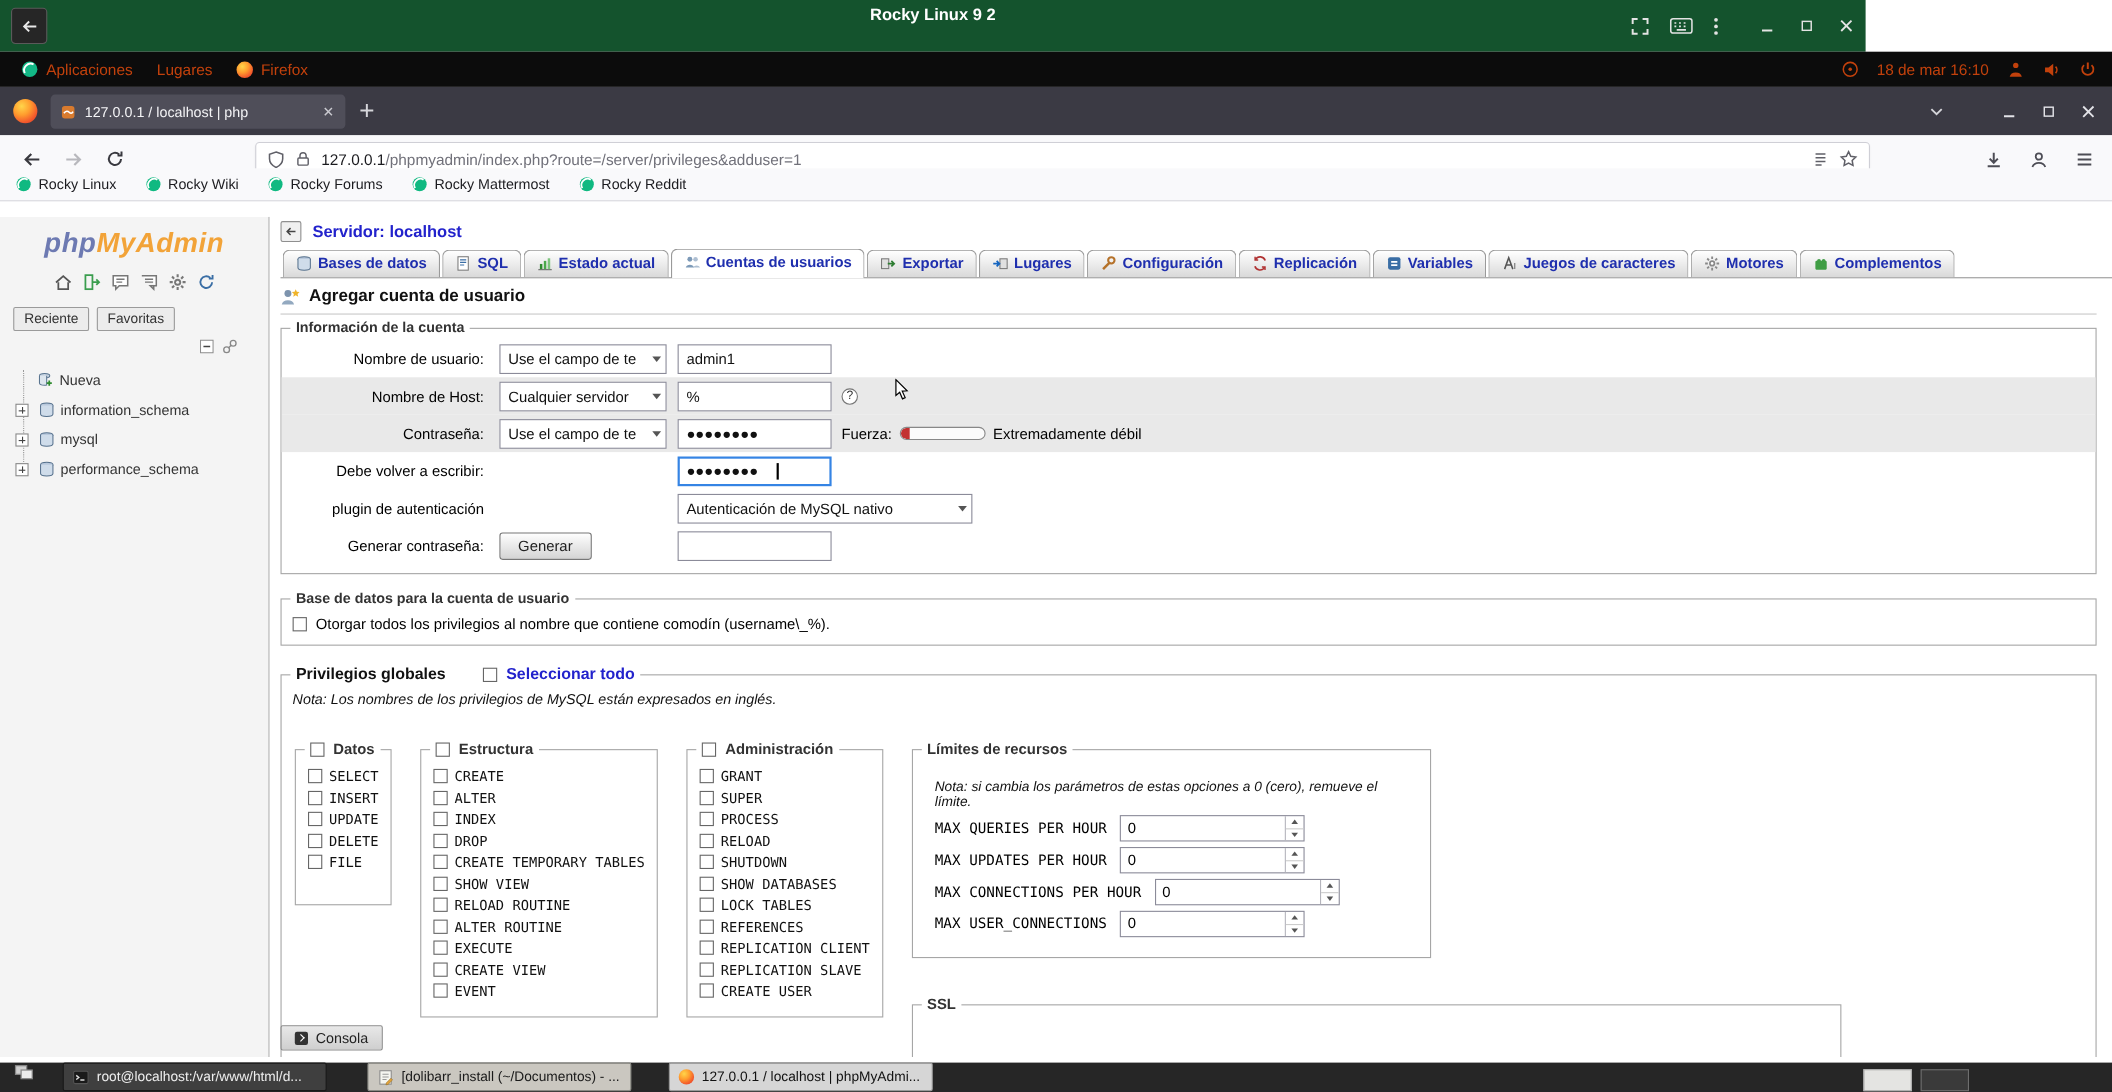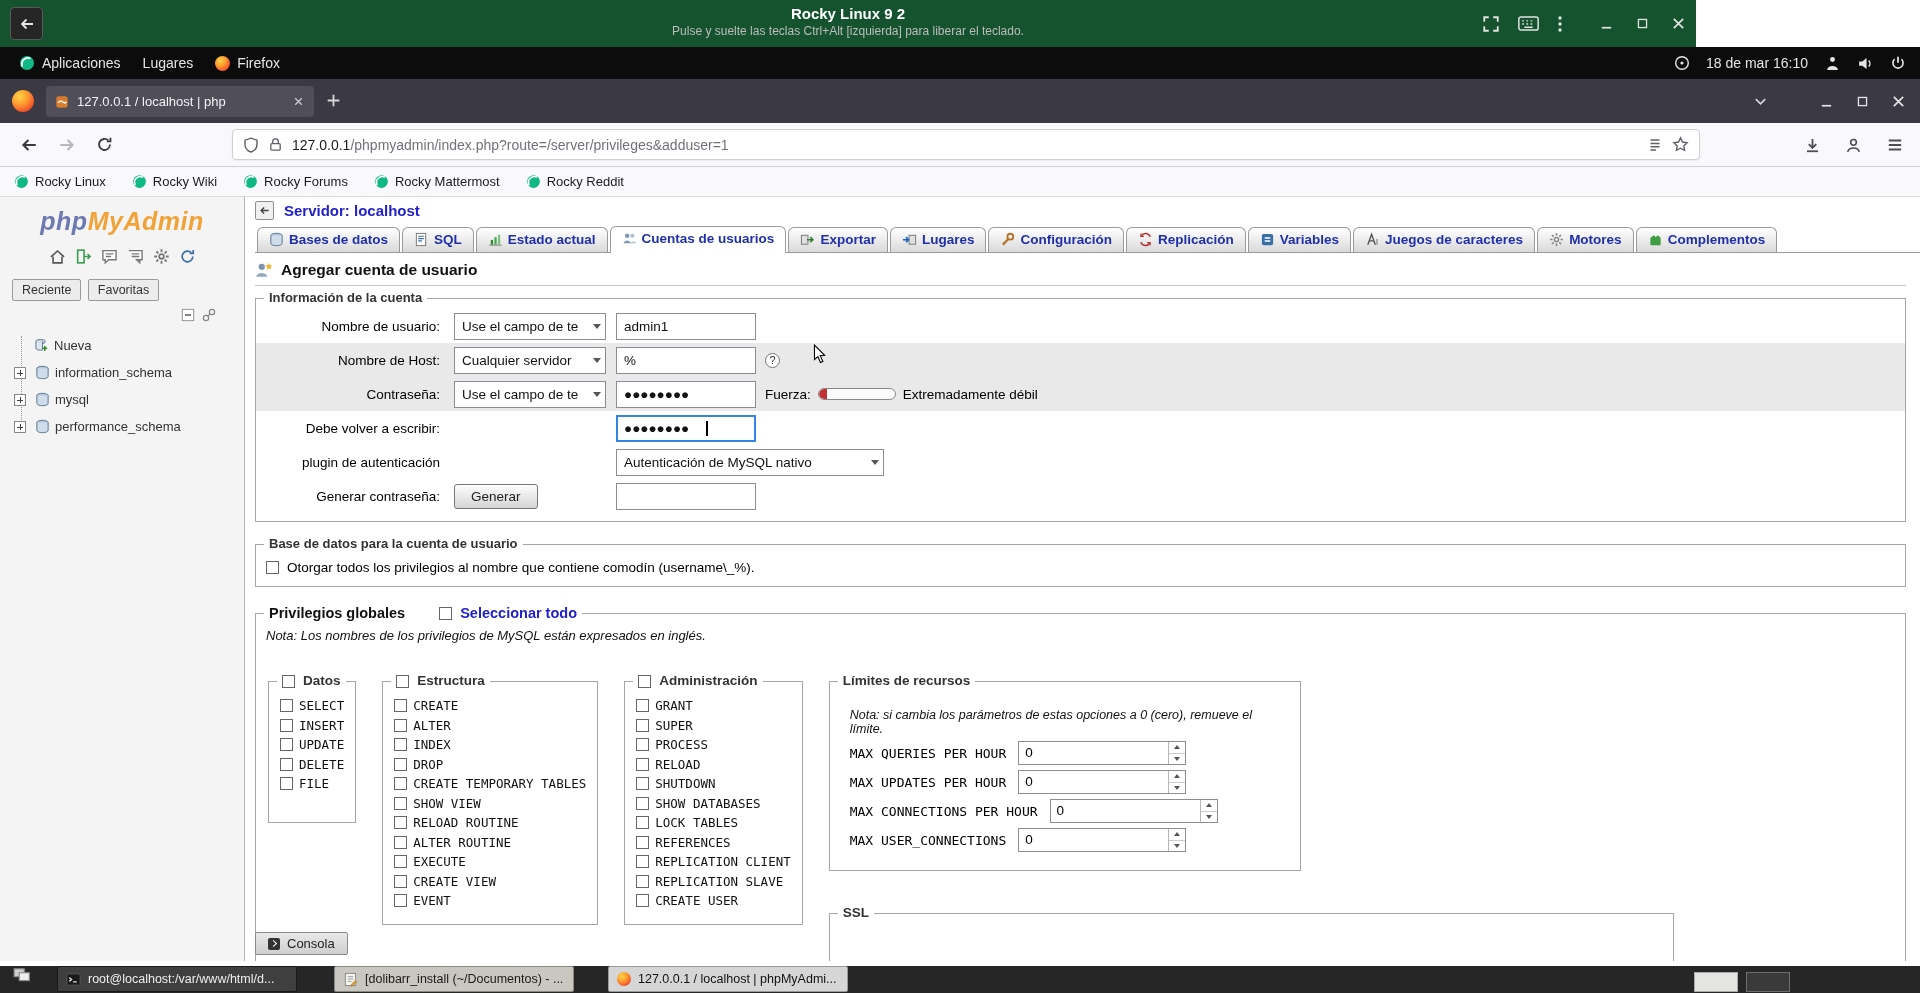--- a/index.html
+++ b/index.html
@@ -9,21 +9,21 @@
   
   #vm-titlebar{position:absolute;left:0;top:0;width:1696px;height:47px;background:#14532d;color:#fff}
   .vm-back{position:absolute;left:10px;top:7px;width:33px;height:33px;border:1px solid #5a5a5a;border-radius:4px;display:flex;align-items:center;justify-content:center;color:#e8e8e8;background:#262626}
   .vm-titles{text-align:center;padding-top:5px}
   .vm-title{font-size:15px;font-weight:bold}
   .vm-sub{font-size:12px;color:#bdbdbd;margin-top:2px}
   .vm-right{position:absolute;right:10px;top:0;height:47px;display:flex;align-items:center;gap:18px;color:#e3e3e3}
   .winctl{display:flex;align-items:center;gap:22px;margin-left:18px}
 
   
-  #topbar{position:absolute;left:0;top:47px;width:1920px;height:32px;background:#0c0c0c;color:#e5e5e5;display:flex;align-items:center;font-size:14px}
+  #topbar{position:absolute;left:0;top:47px;width:1920px;height:32px;background:#0c0c0c;color:#c2410c;display:flex;align-items:center;font-size:14px}
   .tb-left{display:flex;align-items:center;height:100%;padding-left:8px}
   .tb-menu{display:flex;align-items:center;gap:7px;padding:0 11px;height:100%}
   .tb-right{margin-left:auto;display:flex;align-items:center;gap:16px;padding-right:14px}
 
   
   #tabbar{position:absolute;left:0;top:79px;width:1920px;height:44px;background:#3b3a44}
   .ff-logo{position:absolute;left:12px;top:11px;width:22px;height:22px;border-radius:50%;background:radial-gradient(circle at 35% 30%,#ffd54a 0%,#ff9d2e 38%,#f2552c 72%,#c8432a 100%)}
   .btab{position:absolute;left:46px;top:7px;width:268px;height:31px;background:#4f4e59;border-radius:4px;display:flex;align-items:center;gap:8px;padding:0 9px;color:#f3f3f5;font-size:13px}
   .btab .t{flex:1;white-space:nowrap;overflow:hidden;text-overflow:ellipsis}
   .newtab{position:absolute;left:325px;top:13px;color:#d5d5da}
@@ -33,21 +33,21 @@
   
   #navbar{position:absolute;left:0;top:123px;width:1920px;height:44px;background:#f9f9fb;border-bottom:1px solid #d0d0d6}
   .nav-ic{position:absolute;top:13px;color:#39393f}
   .urlbar{position:absolute;left:232px;top:6px;width:1468px;height:31px;background:#fff;border:1px solid #cfcfd6;border-radius:4px;display:flex;align-items:center;gap:9px;padding:0 10px;box-shadow:0 1px 2px rgba(0,0,0,.06)}
   .url-text{font-size:14px;white-space:nowrap;overflow:hidden}
   .url-domain{color:#1b1b1f}.url-path{color:#71717a}
   .url-sp{flex:1}
   .nav-right{position:absolute;right:16px;top:0;height:44px;display:flex;align-items:center;gap:24px;color:#4d4d55}
 
   
-  #bookmarksbar{position:absolute;left:0;top:167px;width:1920px;height:30px;background:#f9f9fb;border-bottom:1px solid #d9d9de;display:flex;align-items:center;gap:26px;padding-left:14px}
+  #bookmarksbar{position:absolute;left:0;top:153px;width:1920px;height:30px;background:#f9f9fb;border-bottom:1px solid #d9d9de;display:flex;align-items:center;gap:26px;padding-left:14px}
   .bm{display:flex;align-items:center;gap:6px;font-size:13px;color:#1b1b1f}
 
   
   #content{position:absolute;left:0;top:197px;width:1920px;height:764px;background:#fff;overflow:hidden}
 
   
   #pma-sidebar{position:absolute;left:0;top:0;width:245px;height:100%;background:#f4f4f4;border-right:1px solid #b5b5b5}
   .pma-logo{text-align:center;margin-top:10px;font-size:25px;font-weight:bold;font-style:italic;letter-spacing:.5px}
   .logo-php{color:#6d7ab2}.logo-ma{color:#f2a338}
   .side-icons{display:flex;justify-content:center;gap:9px;margin-top:12px}
@@ -138,21 +138,20 @@
 <body>
 
 <div id="vm-titlebar">
   <div class="vm-back">
     <svg width="16" height="16" viewBox="0 0 16 16">
         <path d="M14 8H3.5M7.5 3.5L3 8l4.5 4.5" fill="none" stroke="currentColor" stroke-width="1.8"></path>
       </svg>
   </div>
   <div class="vm-titles">
     <div class="vm-title">Rocky Linux 9 2</div>
-    <div class="vm-sub">Pulse y suelte las teclas Ctrl+Alt [izquierda] para liberar el teclado.</div>
   </div>
   <div class="vm-right">
     <svg width="18" height="18" viewBox="0 0 16 16">
         <path d="M2 6V2h4M10 2h4v4M14 10v4h-4M6 14H2v-4" fill="none" stroke="currentColor" stroke-width="1.6"></path>
       </svg>
     <svg width="21" height="15" viewBox="0 0 20 14">
         <rect x="0.8" y="0.8" width="18.4" height="12.4" rx="2" fill="none" stroke="currentColor" stroke-width="1.4"></rect>
         <path d="M4 4.5h1.6M8 4.5h1.6M12 4.5h1.6M4 7.5h1.6M8 7.5h1.6M12 7.5h1.6M6 10.5h8" stroke="currentColor" stroke-width="1.4"></path>
       </svg>
     <svg width="6" height="18" viewBox="0 0 6 18">

